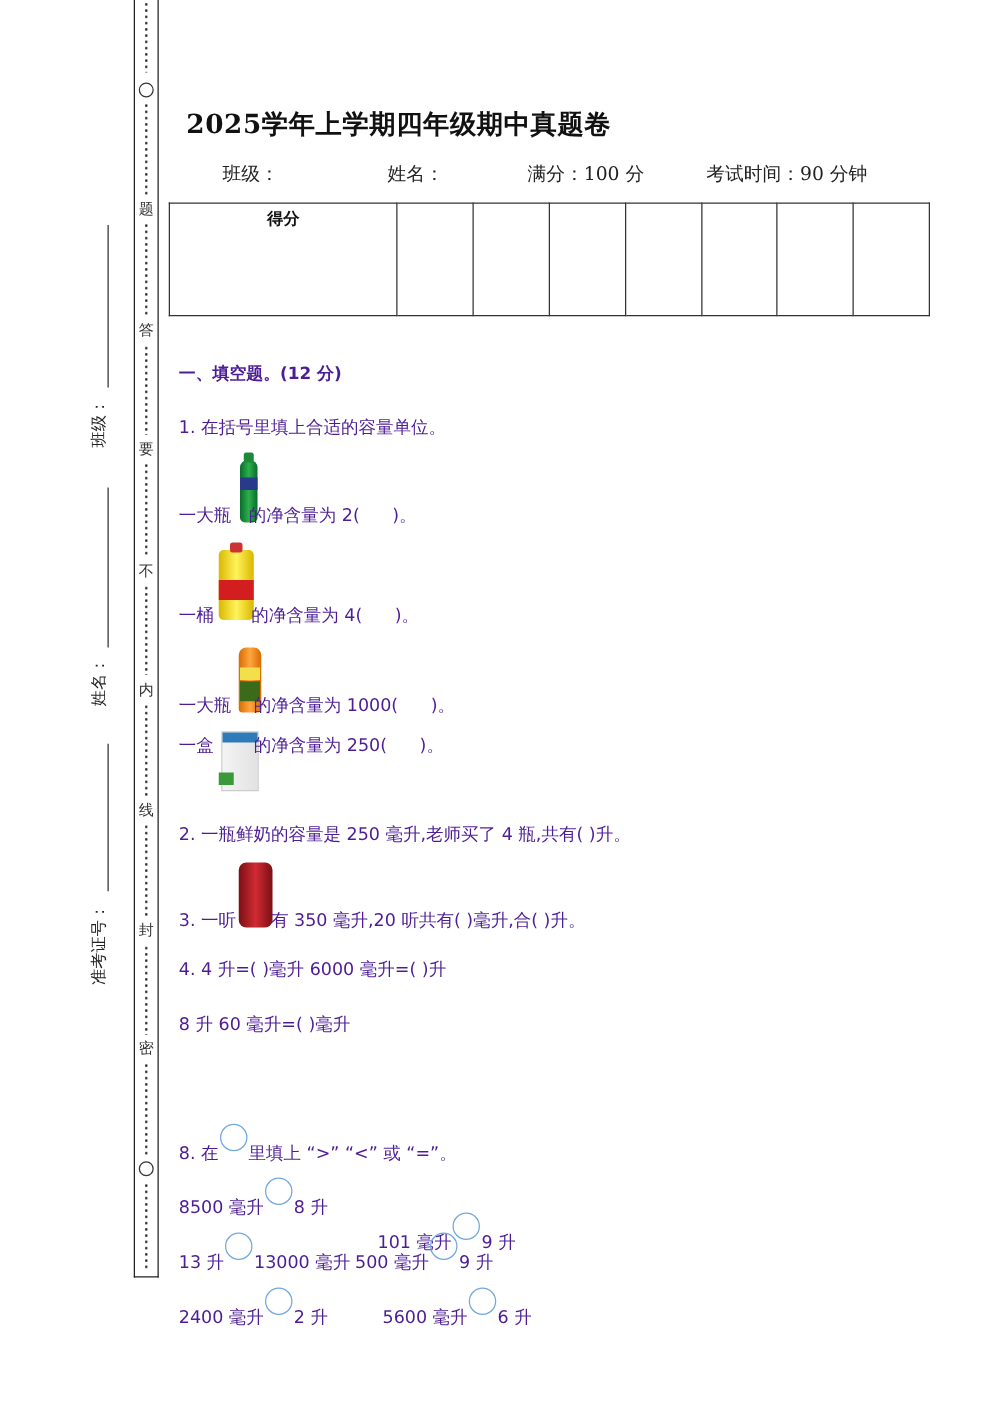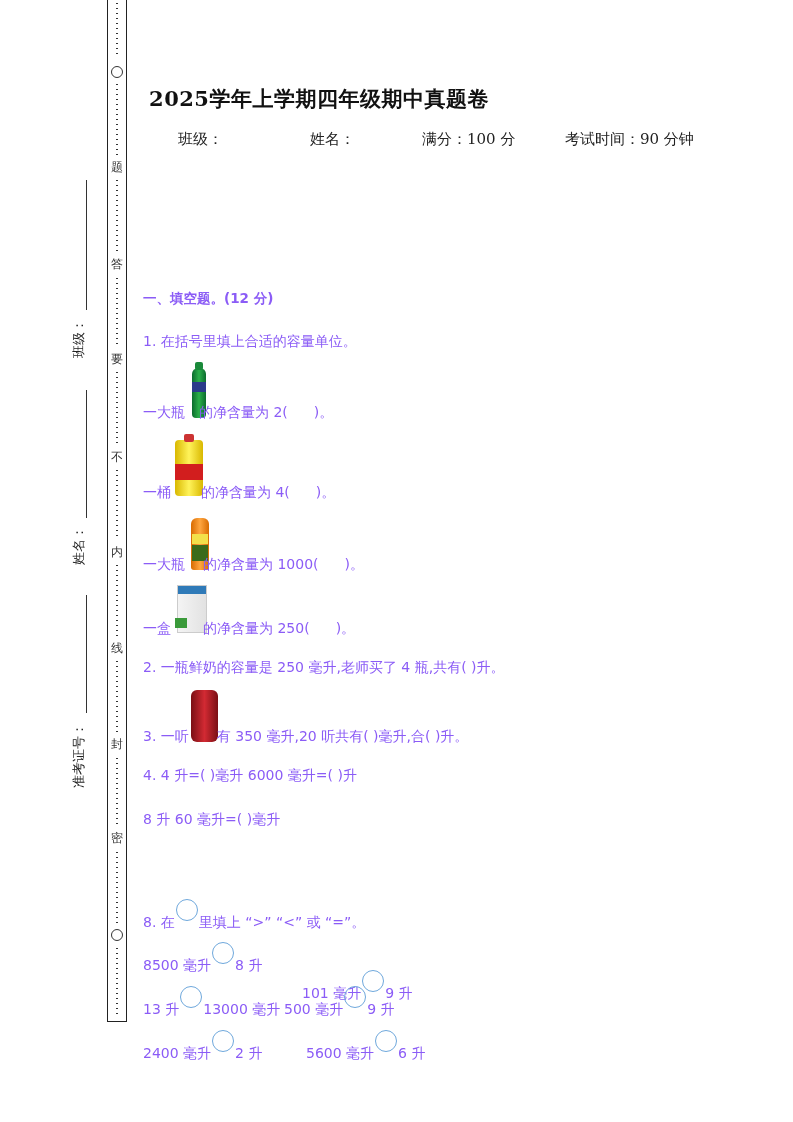--- a/index.html
+++ b/index.html
@@ -28,21 +28,21 @@
            font-size:21px; font-weight:bold; letter-spacing:0.5px; }
   .info-row { position:absolute; top:130px; font-size:15px; color:#222; }
 
   table.score { position:absolute; left:135px; top:162px; width:609px; height:91px;
                 border-collapse:collapse; font-size:13px; }
   table.score td { border:1px solid #333; vertical-align:top; padding:3px 6px; }
   table.score td.hd { font-family:"DejaVu Sans", sans-serif; font-weight:bold; }
   table.score td.c { color:#444; }
 
   .line { position:absolute; left:143px; font-size:14px; white-space:nowrap;
-          font-family:"DejaVu Sans", sans-serif; color:#8b5cf6; }
+          font-family:"DejaVu Sans", sans-serif; color:#4c1d95; }
   .sec { font-weight:bold; font-size:13.5px; }
   .blank { display:inline-block; width:26px; }
   .circ { display:inline-block; width:20px; height:20px; border:1.3px solid #6fa8dc;
           border-radius:50%; vertical-align:6px; margin:0 1px; }
 
   
   .pic { position:absolute; }
   .bottle-green { width:14px; height:50px; background:linear-gradient(90deg,#0b6b2e,#2bb04a,#0b6b2e);
                   border-radius:6px 6px 4px 4px; }
   .bottle-green::before { content:""; position:absolute; left:3px; top:-6px; width:8px; height:8px;
@@ -102,20 +102,30 @@
 <div class="side-line" style="top:595px;height:118px"></div>
 
 <div class="title">2025学年上学期四年级期中真题卷</div>
 <div class="info-row" style="left:178px">班级：</div>
 <div class="info-row" style="left:310px">姓名：</div>
 <div class="info-row" style="left:422px">满分：100 分</div>
 <div class="info-row" style="left:565px">考试时间：90 分钟</div>
 
 <table class="score">
   <tbody>
+  <tr>
+    <td class="hd" style="text-align:center">得分</td>
+    <td></td>
+    <td></td>
+    <td></td>
+    <td></td>
+    <td></td>
+    <td></td>
+    <td></td>
+  </tr>
 </tbody>
   </table>
 
 <div class="line sec" style="top:290px">一、填空题。(12 分)</div>
 <div class="line" style="top:333px">1. 在括号里填上合适的容量单位。</div>
 
 <div class="pic bottle-green" style="left:192px;top:368px">
     <div class="lbl"></div>
   </div>
 <div class="line" style="top:404px">
@@ -135,21 +145,21 @@
     <div class="lbl2"></div>
   </div>
 <div class="line" style="top:556px">
   <span>一大瓶</span><span style="display:inline-block;width:18px"></span><span>的净含量为 1000(</span><span class="blank"></span><span>)。</span>
 </div>
 
 <div class="pic milk" style="left:177px;top:585px">
     <div class="top"></div>
     <div class="grass"></div>
   </div>
-<div class="line" style="top:620px">
+<div class="line" style="top:588px">
   <span>一盒</span><span style="display:inline-block;width:32px"></span><span>的净含量为 250(</span><span class="blank"></span><span>)。</span>
 </div>
 
 <div class="line" style="top:659px">2. 一瓶鲜奶的容量是 250 毫升,老师买了 4 瓶,共有(        )升。</div>
 
 <div class="pic can" style="left:191px;top:690px"></div>
 <div class="line" style="top:728px">
   <span>3. 一听</span><span style="display:inline-block;width:28px"></span><span>有 350 毫升,20 听共有(        )毫升,合(        )升。</span>
 </div>
 

